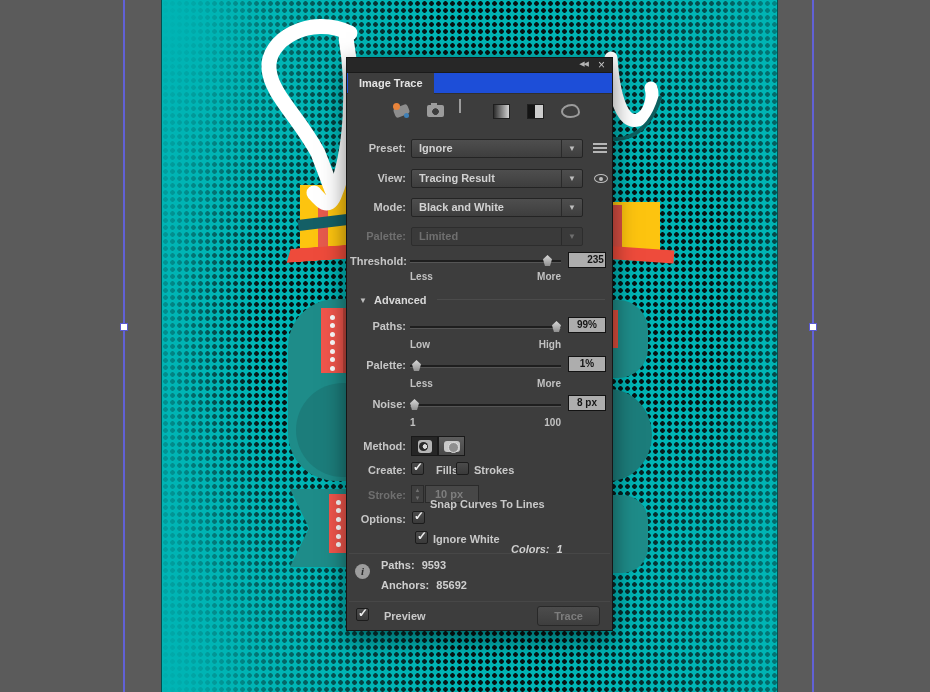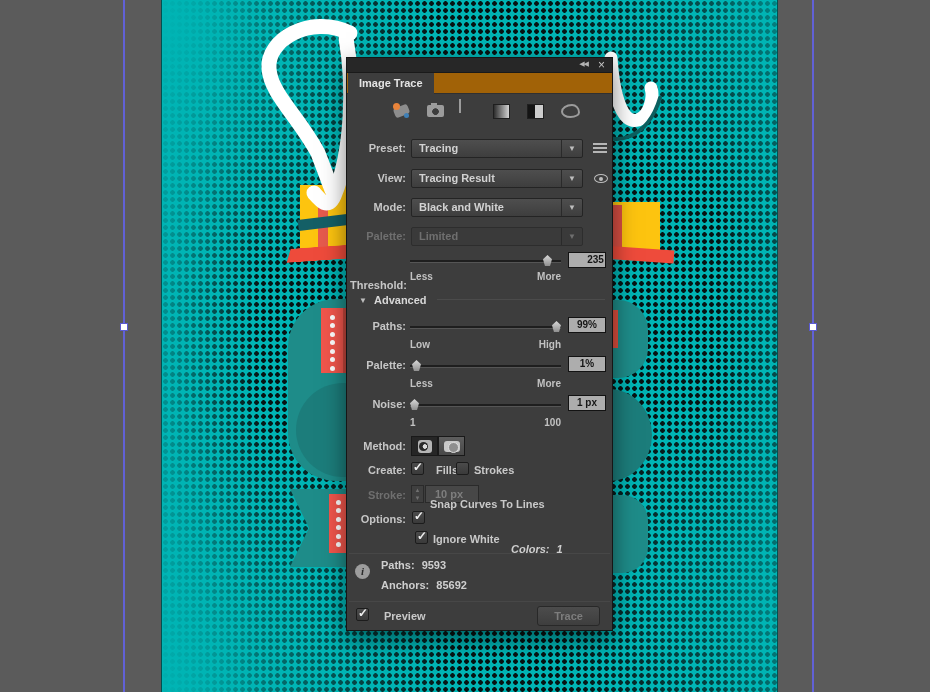--- a/index.html
+++ b/index.html
@@ -26,21 +26,21 @@
   
   .sel-line{position:absolute;top:0;width:2px;height:692px;background:#6161d6;}
   .sel-handle{position:absolute;width:8px;height:8px;background:#fff;border:1px solid #5a5ad0;}
 
   
   #panel{position:absolute;left:346px;top:57px;width:267px;height:574px;background:#3d3d3d;
          border:1px solid #161616;box-shadow:0 8px 22px rgba(0,0,0,.5);color:#c9c9c9;font-size:11px;}
   .p-header{position:absolute;left:0;top:0;right:0;height:15px;background:#272727;border-bottom:1px solid #1a1a1a;}
   .p-collapse{position:absolute;right:24px;top:2px;font-size:7px;color:#b3b3b3;letter-spacing:-1px;cursor:pointer;}
   .p-close{position:absolute;right:7px;top:0px;font-size:12px;color:#c6c6c6;cursor:pointer;line-height:14px;}
-  .p-tabbar{position:absolute;left:0;top:15px;right:0;height:21px;background:#a16207;border-bottom:1px solid #303030;text-align:right;}
+  .p-tabbar{position:absolute;left:0;top:15px;right:0;height:21px;background:#1d4ed8;border-bottom:1px solid #303030;text-align:right;}
   .p-tab{position:absolute;left:1px;top:0;height:21px;padding:0 11px;background:#3d3d3d;color:#e4e4e4;
          font-weight:bold;line-height:21px;}
 
   .lbl{position:absolute;width:56px;text-align:right;font-weight:bold;color:#c6c6c6;}
   .lbl.dis,.dis{color:#6f6f6f;}
 
   .combo{position:absolute;width:172px;height:19px;background:linear-gradient(#4e4e4e,#3e3e3e);
          border:1px solid #242424;border-radius:2px;cursor:pointer;}
   .combo-val{position:absolute;left:7px;top:2px;font-weight:bold;color:#d2d2d2;}
   .combo-arrow{position:absolute;right:0;top:0;width:21px;height:100%;border-left:1px solid #2a2a2a;
@@ -193,21 +193,21 @@
       <span class="tbi ic-auto"></span>
       <span class="tbi ic-cam"></span>
       <span class="tbi"><span class="ic-film"></span></span>
       <span class="tbi"><span class="ic-gray"></span></span>
       <span class="tbi"><span class="ic-bw"></span></span>
       <span class="tbi"><span class="ic-outline"></span></span>
     </div>
 
     <span class="lbl" style="left:3px;top:84px;">Preset:</span>
     <div class="combo" style="left:64px;top:81px;">
-      <span class="combo-val">Tracing</span>
+      <span class="combo-val">Ignore</span>
       <span class="combo-arrow">▼</span>
     </div>
     <span class="plist" style="left:246px;top:85px;">
       <i></i>
         <i></i>
         <i></i>
       </span>
 
     <span class="lbl" style="left:3px;top:114px;">View:</span>
     <div class="combo" style="left:64px;top:111px;">
@@ -221,21 +221,21 @@
       <span class="combo-val">Black and White</span>
       <span class="combo-arrow">▼</span>
     </div>
 
     <span class="lbl dis" style="left:3px;top:172px;">Palette:</span>
     <div class="combo disabled" style="left:64px;top:169px;">
       <span class="combo-val">Limited</span>
       <span class="combo-arrow">▼</span>
     </div>
 
-    <span class="lbl" style="left:3px;top:197px;margin-top:24px;">Threshold:</span>
+    <span class="lbl" style="left:3px;top:197px;">Threshold:</span>
     <div class="track" style="left:63px;top:202px;"></div>
     <div class="handle" style="left:196px;top:197px;"></div>
     <div class="valbox" style="left:221px;top:194px;padding-left:17px;">235</div>
     <span class="sub" style="left:63px;top:213px;">Less</span>
     <span class="sub right" style="left:168px;top:213px;">More</span>
 
     <span class="adv-tri" style="left:12px;top:238px;">▼</span>
     <span class="adv-txt" style="left:27px;top:236px;">Advanced</span>
     <span class="adv-line" style="left:90px;top:241px;width:168px;"></span>
 
@@ -249,21 +249,21 @@
     <span class="lbl" style="left:3px;top:301px;">Palette:</span>
     <div class="track" style="left:63px;top:307px;"></div>
     <div class="handle" style="left:65px;top:302px;"></div>
     <div class="valbox" style="left:221px;top:298px;">1%</div>
     <span class="sub" style="left:63px;top:320px;">Less</span>
     <span class="sub right" style="left:168px;top:320px;">More</span>
 
     <span class="lbl" style="left:3px;top:340px;">Noise:</span>
     <div class="track" style="left:63px;top:346px;"></div>
     <div class="handle" style="left:63px;top:341px;"></div>
-    <div class="valbox" style="left:221px;top:337px;">1 px</div>
+    <div class="valbox" style="left:221px;top:337px;">8 px</div>
     <span class="sub" style="left:63px;top:359px;">1</span>
     <span class="sub right" style="left:168px;top:359px;">100</span>
 
     <span class="lbl" style="left:3px;top:382px;">Method:</span>
     <div class="mbtn sel" style="left:64px;top:378px;">
       <span class="m-ic1"></span>
     </div>
     <div class="mbtn unsel" style="left:91px;top:378px;">
       <span class="m-ic2"></span>
     </div>

